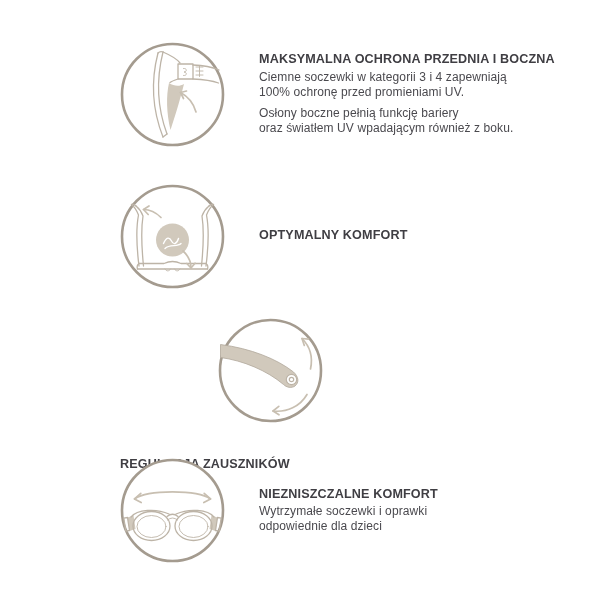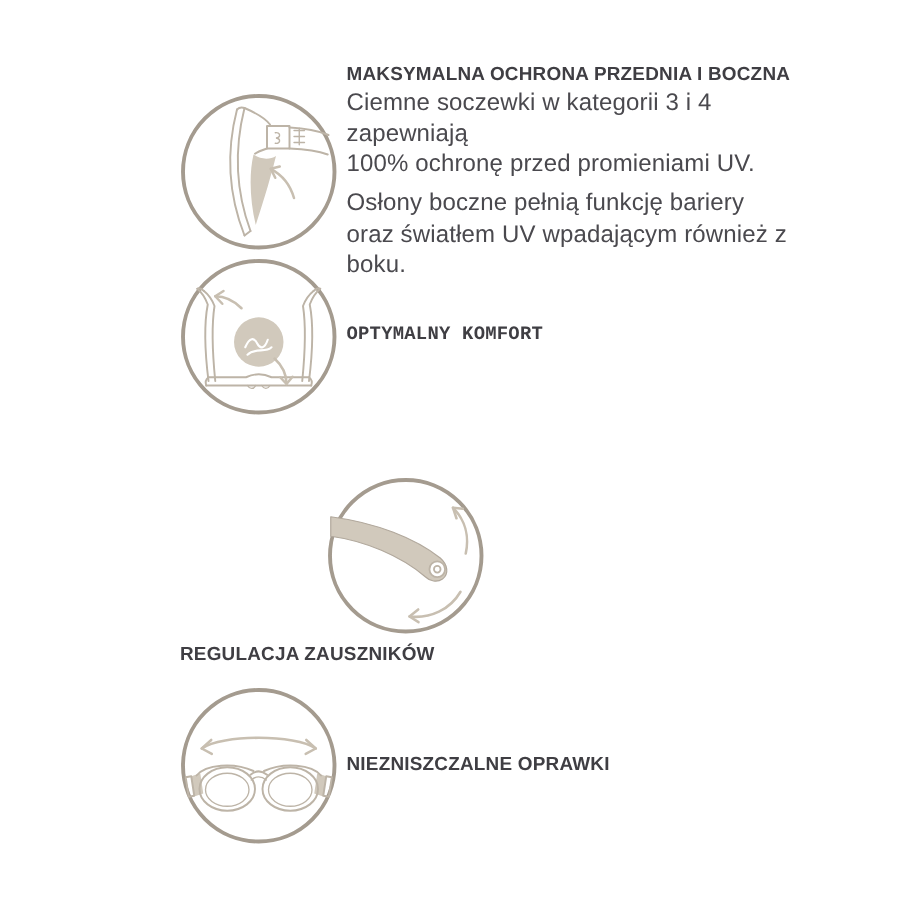--- a/index.html
+++ b/index.html
@@ -11,32 +11,32 @@
     --heading-color:#3f3e43;
     --body-color:#4a494e;
   }
   html,body{margin:0;padding:0;background:#fff;}
   .stage{
     position:relative;width:600px;height:600px;background:var(--background);
     margin:0 auto;overflow:hidden;
     font-family:"Liberation Sans", sans-serif;
   }
   .feature-row{
-    position:absolute;left:120px;display:flex;align-items:center;gap:6px;
+    position:absolute;left:120px;display:flex;align-items:center;gap:34px;
   }
-  .row-0{top:42px;} .row-1{top:172px;font-family:Liberation Mono, monospace;} .row-2{top:318px;flex-direction:column;} .row-3{top:458px;}
+  .row-0{top:42px;} .row-1{top:184px;} .row-2{top:318px;flex-direction:column;} .row-3{top:458px;}
   .icon-wrap{width:105px;height:105px;flex:none;}
   .icon-wrap svg{display:block;}
   .feature-text{width:300px;}
   .feature-heading{
     margin:0 0 3px 0;font-size:12.6px;font-weight:700;letter-spacing:.15px;
     line-height:1.15;color:var(--heading-color);white-space:nowrap;
   }
   .feature-text p{
-    margin:0 0 6px 0;font-size:16px;line-height:1.27;letter-spacing:.1px;
+    margin:0 0 6px 0;font-size:12px;line-height:1.27;letter-spacing:.1px;
     color:var(--body-color);white-space:pre-line;
   }
   .feature-text p:last-child{margin-bottom:0;}
   
   .ring{fill:#ffffff;stroke:var(--circle-border);stroke-width:2.6;}
   .ln{fill:none;stroke:var(--icon-stroke);stroke-width:1.3;stroke-linecap:round;stroke-linejoin:round;}
   .ln-thin{fill:none;stroke:var(--icon-stroke);stroke-width:.9;stroke-linecap:round;}
   .fl{fill:var(--icon-fill);stroke:none;}
   .fl-o{fill:var(--icon-fill);stroke:#b1a89c;stroke-width:.8;stroke-linejoin:round;}
   .ar{fill:none;stroke:var(--arrow);stroke-width:1.7;stroke-linecap:round;stroke-linejoin:round;}
@@ -139,17 +139,19 @@
         <ellipse class="ln" cx="73.5" cy="68" rx="18.5" ry="14.5" fill="#fff"></ellipse>
         <ellipse class="ln-thin" cx="31.5" cy="68.5" rx="14.5" ry="11"></ellipse>
         <ellipse class="ln-thin" cx="73.5" cy="68.5" rx="14.5" ry="11"></ellipse>
         <path class="ln" d="M11,59 C17,51.5 36,50 49,56"></path>
         <path class="ln" d="M94,59 C88,51.5 69,50 56,56"></path>
         <path class="ln" d="M47,58.5 Q52.5,54 58,58.5"></path>
         <path class="ln-thin" d="M47.5,62 Q52.5,57.8 57.5,62"></path>
       </svg>
     </div>
     <div class="feature-text">
-      <h3 class="feature-heading">NIEZNISZCZALNE OPRAWKI</h3>
+      <h3 class="feature-heading">NIEZNISZCZALNE KOMFORT</h3>
+      <p>Wytrzymałe soczewki i oprawki
+odpowiednie dla dzieci</p>
     </div>
   </div>
 
 </div>
 
 </body></html>

